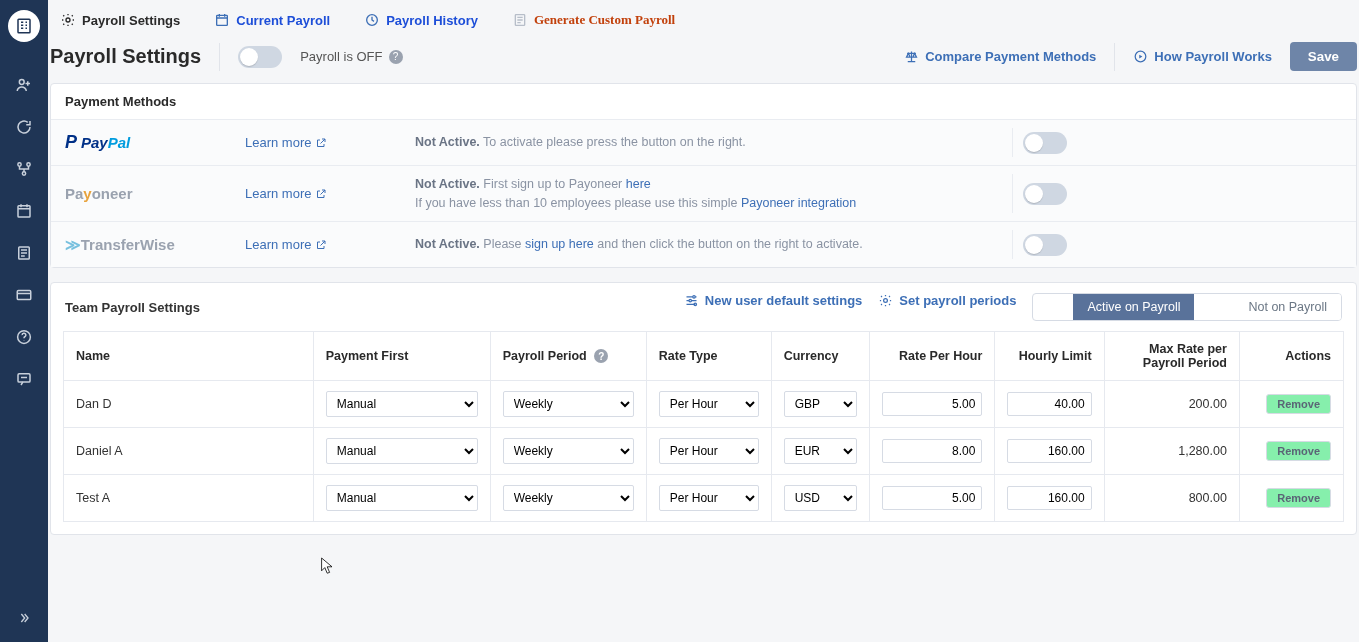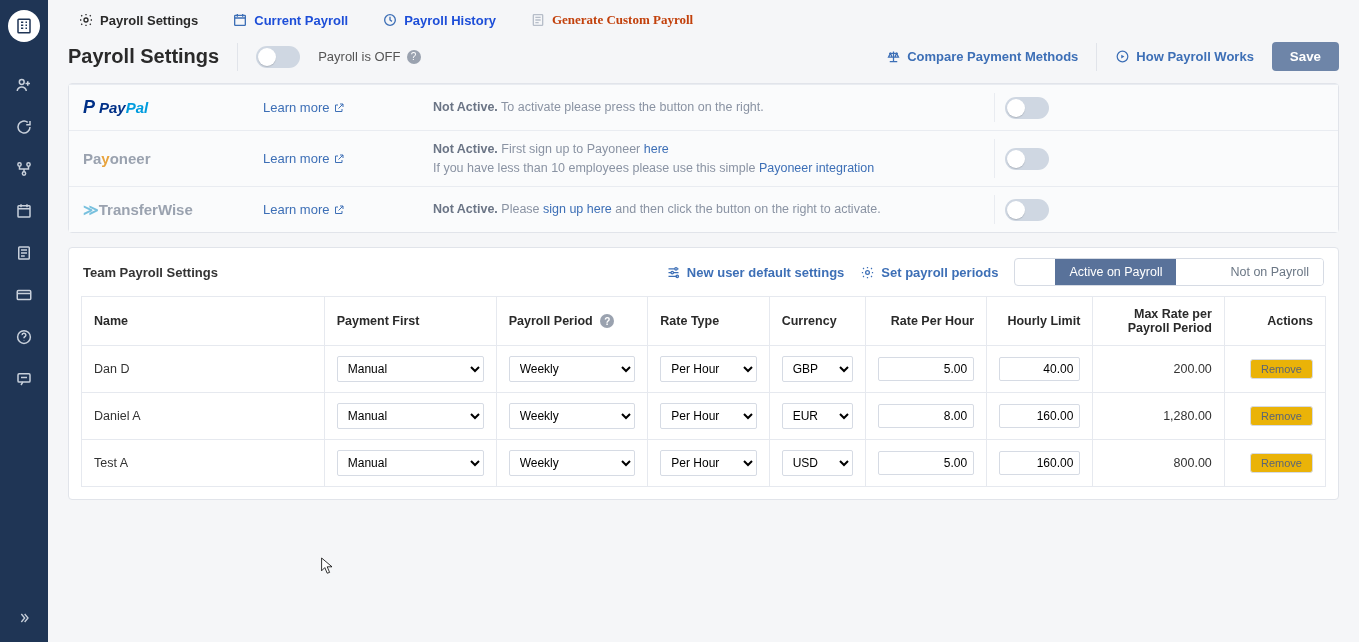--- a/index.html
+++ b/index.html
@@ -34,21 +34,21 @@
   }
   .sidebar .nav-item svg { width: 18px; height: 18px; }
   .sidebar .expand {
     position: absolute; bottom: 6px; left: 0; width: 48px; height: 36px;
     display: flex; align-items: center; justify-content: center;
     color: #c8d0db; cursor: pointer;
   }
   .sidebar .expand svg { width: 16px; height: 16px; }
 
   
-  .main { flex: 1; display: flex; flex-direction: column; padding: 0 20px; overflow: auto; }
+  .main { flex: 1; display: flex; flex-direction: column; padding: 0 2px; overflow: auto; }
 
   .tabs {
     display: flex; align-items: center; gap: 34px;
     padding: 12px 0 8px 10px;
     font-weight: 600;
   }
   .tab { display: flex; align-items: center; gap: 6px; color: #1d4ed8; cursor: pointer; }
   .tab.active { color: #2a2a2a; }
   .tab.disabled { color: #c2410c; cursor: default; font-family: Liberation Serif, serif; }
   .tab .ico { display: inline-flex; }
@@ -112,21 +112,21 @@
   .pm-msg .na { color: #6a7485; font-weight: 700; }
   .pm-msg a { color: #3d6fb6; cursor: pointer; }
   .pm-toggle-cell { display: flex; align-items: center; justify-content: flex-start; padding-left: 10px; border-left: 1px solid #e9ecf1; height: 100%; }
 
   
   .team-header {
     display: flex; align-items: center; justify-content: space-between;
     padding: 10px 14px;
   }
   .team-header .title { font-weight: 700; }
-  .team-header .right { display: flex; align-items: center; gap: 16px; }
+  .team-header .right { display: flex; align-items: flex-start; gap: 16px; }
   .pill-tabs { display: flex; border: 1px solid #d6dbe4; border-radius: 4px; overflow: hidden; }
   .pill-tab { padding: 6px 14px; font-size: 12.5px; color: #6b7785; background: #fff; cursor: pointer; margin-left: 40px; }
   .pill-tab.active { background: #59729a; color: #fff; }
 
   table.grid {
     width: calc(100% - 0px);
     border-collapse: collapse; margin: 0 0 12px 12px; width: calc(100% - 24px);
     font-size: 12.5px;
   }
   table.grid th, table.grid td {
@@ -141,22 +141,22 @@
 
   .sel {
     width: 100%; height: 26px; border: 1px solid #d6dbe4; border-radius: 2px; background: #fff;
     font-size: 12px; padding: 0 6px;
   }
   .num {
     width: 100%; height: 24px; border: 1px solid #d6dbe4; border-radius: 2px; background: #fff;
     font-size: 12px; padding: 0 6px; text-align: right;
   }
   .remove-btn {
-    background: #eab308; border: 1px solid #d6dbe4; color: #5a6576;
-    border-radius: 3px; padding: 3px 10px; font-size: 11px; cursor: pointer;
+    background: #86efac; border: 1px solid #d6dbe4; color: #5a6576;
+    border-radius: 3px; padding: 3px 10px; font-size: 11px; cursor: pointer; font-weight: bold;
   }
 
   .cursor {
     position: absolute; left: 320px; top: 556px;
     pointer-events: none;
   }
   .cursor svg { width: 16px; height: 20px; }
 </style>
 </head>
 <body>
@@ -296,20 +296,21 @@
         <svg viewBox="0 0 24 24" fill="none" stroke="#3d6fb6" stroke-width="2">
             <circle cx="12" cy="12" r="8.5"></circle>
             <path d="M10 9l5 3-5 3z" fill="#3d6fb6" stroke="none"></path>
           </svg>
         <span>How Payroll Works</span>
       </div>
       <button class="save-btn">Save</button>
     </div>
 
     <div class="card">
+      <div class="card-title">Payment Methods</div>
 
       <div class="pm-row">
         <div class="pm-logo">
           <span class="pp-icon pp1">P</span>
             <span class="pp1">Pay</span>
             <span class="pp2">Pal</span>
         </div>
         <div class="pm-learn">
           <span>Learn more</span>
           <svg viewBox="0 0 24 24" fill="none" stroke="#3d6fb6" stroke-width="2">

